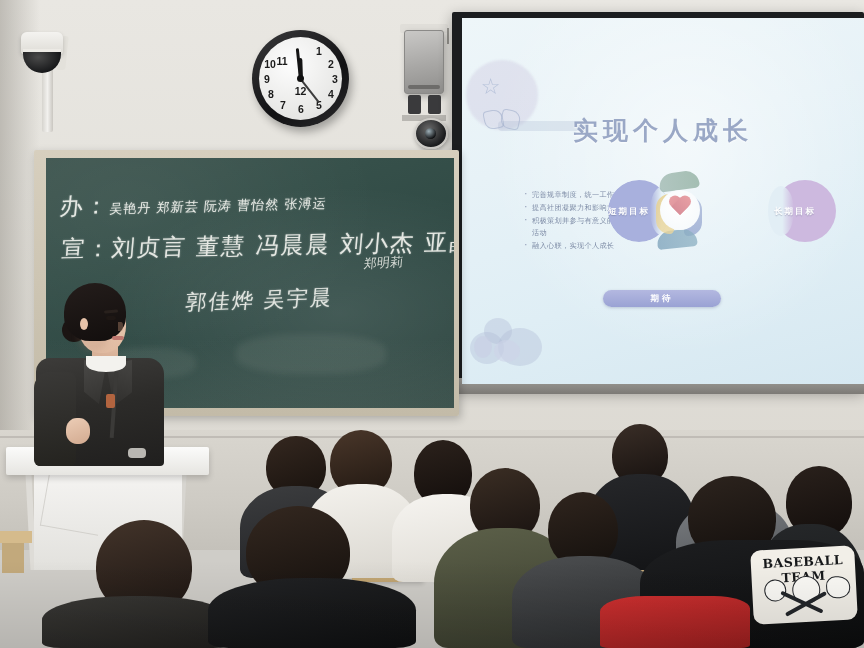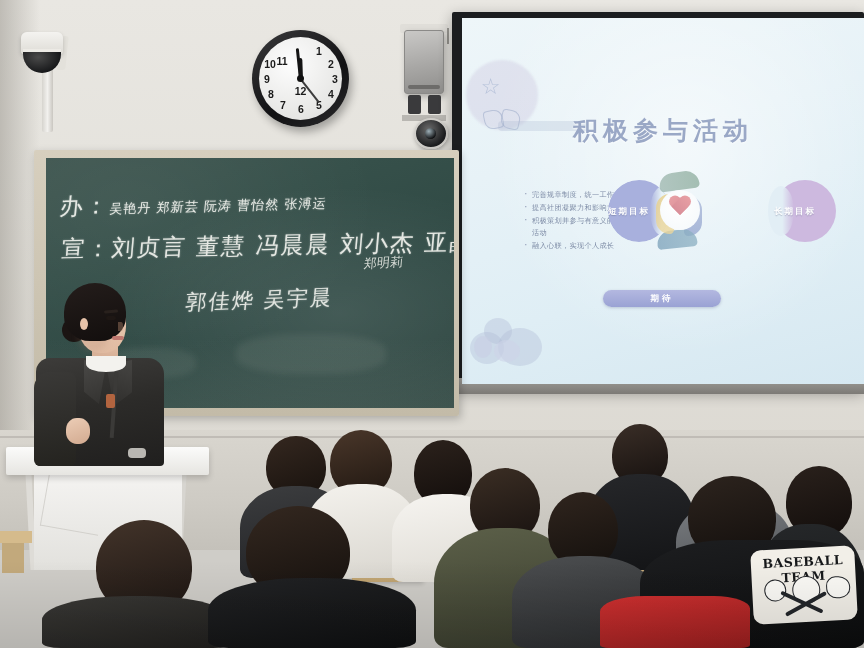--- a/index.html
+++ b/index.html
@@ -299,21 +299,21 @@
 
     <div class="dec-cloud">
       <i class="dec-c1"></i>
         <i class="dec-c2"></i>
         <i class="dec-c3"></i>
       <i class="dec-c4"></i>
         <i class="dec-c5"></i>
     </div>
 
     <div class="slide-title-ghost"></div>
-    <div class="slide-title">积极参与活动</div>
+    <div class="slide-title">实现个人成长</div>
 
     <ul class="b-list left-list">
       <li>完善规章制度，统一工作标准</li>
       <li>提高社团凝聚力和影响力</li>
       <li>积极策划并参与有意义的心理活动</li>
       <li>融入心联，实现个人成长</li>
     </ul>
 
     <ul class="b-list right-list">
       

